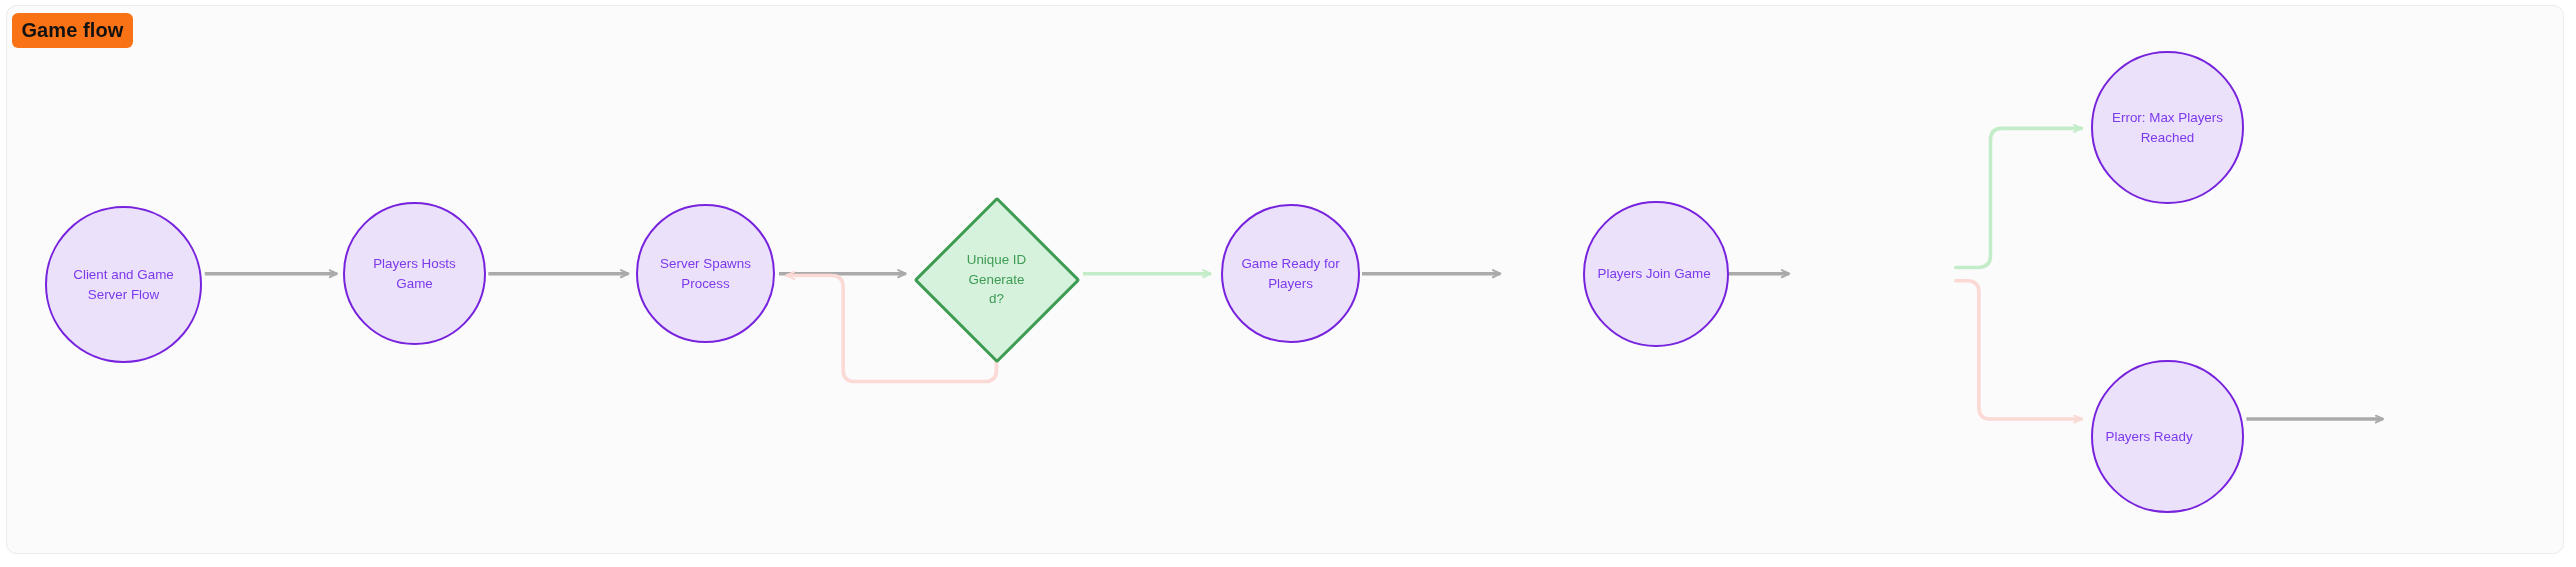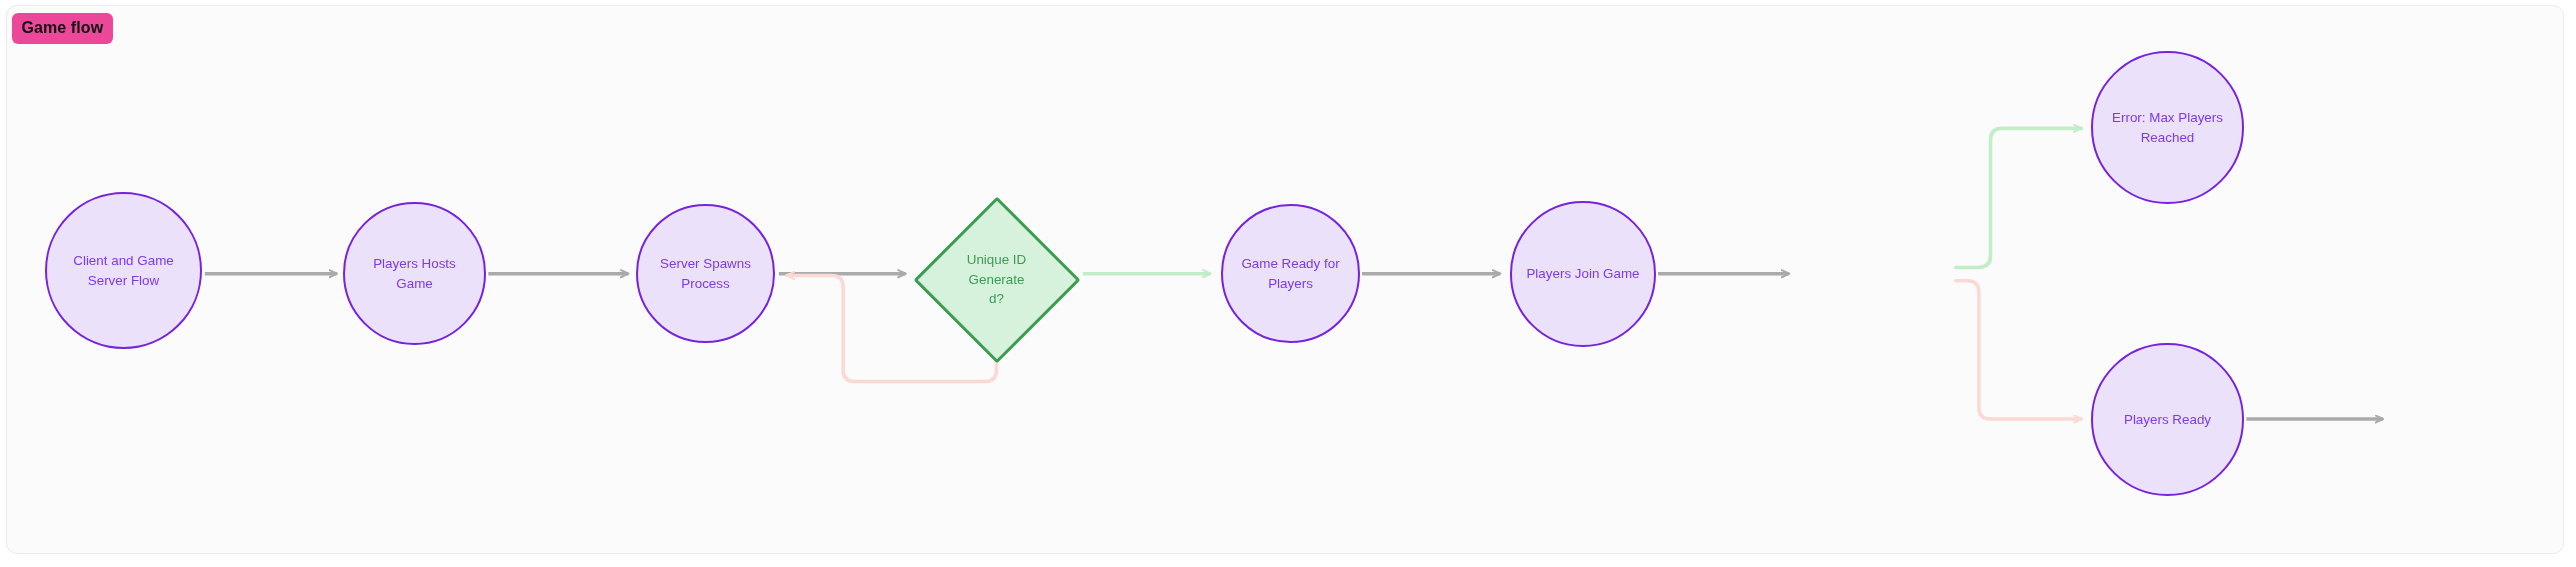--- a/index.html
+++ b/index.html
@@ -24,23 +24,23 @@
     height: 549px;
     background: #fbfbfb;
     border: 0.9px solid #eceaea;
     border-radius: 10.7px;
     box-sizing: border-box;
   }
   #title-badge {
     position: absolute;
     left: 11.6px;
     top: 12.5px;
-    background: #ec4899;
+    background: #f97316;
     color: #111111;
-    font-size: 16px;
+    font-size: 20px;
     font-weight: bold;
     line-height: 1;
     padding: 7.1px 9.8px 8px 9.8px;
     border-radius: 6.2px;
     letter-spacing: 0.1px;
     white-space: nowrap;
     z-index: 40;
   }
   #edge-layer {
     position: absolute;
@@ -55,21 +55,21 @@
     position: absolute;
     z-index: 20;
     box-sizing: border-box;
   }
   .node.circle {
     border-radius: 50%;
     background: #ece1fb;
     border: 2.7px solid #7722dd;
     display: flex;
     align-items: center;
-    justify-content: center;
+    justify-content: flex-start;
     text-align: center;
   }
   .node.circle .node-label {
     color: #7c3aed;
     font-size: 13.4px;
     line-height: 1.47;
     text-align: center;
     padding: 0 12.5px;
     word-break: break-word;
     font-family: "Liberation Sans", sans-serif;
@@ -143,49 +143,49 @@
 
     <path d="M 1859 307 L 2006 307" fill="none" stroke="#aaaaaa" stroke-width="4" marker-end="url(#ah-gray)"></path>
 
     <path d="M 2193 300 L 2218 300 Q 2232 300 2232 287 L 2232 157 Q 2232 144 2245 144 L 2334 144" fill="none" stroke="#c3ecc9" stroke-width="4" stroke-linecap="round" marker-end="url(#ah-green)"></path>
 
     <path d="M 2193 315 L 2206 315 Q 2219 315 2219 328 L 2219 457 Q 2219 470 2232 470 L 2334 470" fill="none" stroke="#fbd9d5" stroke-width="4" stroke-linecap="round" marker-end="url(#ah-pink)"></path>
 
     <path d="M 2519 470 L 2672 470" fill="none" stroke="#aaaaaa" stroke-width="4" marker-end="url(#ah-gray)"></path>
   </svg>
 
-  <div class="node circle" style="left:45px; top:192px; width:157px; height:157px;">
+  <div class="node circle" style="left:45px; top:206px; width:157px; height:157px;">
     <span class="node-label">Client and Game Server Flow</span>
   </div>
 
   <div class="node circle" style="left:343px; top:202px; width:143px; height:143px;">
     <span class="node-label">Players Hosts Game</span>
   </div>
 
   <div class="node circle" style="left:636px; top:204px; width:139px; height:139px;">
     <span class="node-label">Server Spawns Process</span>
   </div>
 
   <div class="node diamond" style="left:912px; top:195px; width:169px; height:169px;">
     <span class="diamond-shape"></span>
     <span class="node-label">Unique ID Generated?</span>
   </div>
 
   <div class="node circle" style="left:1221px; top:204px; width:139px; height:139px;">
     <span class="node-label">Game Ready for Players</span>
   </div>
 
-  <div class="node circle" style="left:1510px; top:201px; width:146px; height:146px;">
+  <div class="node circle" style="left:1583px; top:201px; width:146px; height:146px;">
     <span class="node-label">Players Join Game</span>
   </div>
 
 
   <div class="node circle" style="left:2091px; top:51px; width:153px; height:153px;">
     <span class="node-label">Error: Max Players Reached</span>
   </div>
 
-  <div class="node circle" style="left:2091px; top:343px; width:153px; height:153px;">
+  <div class="node circle" style="left:2091px; top:360px; width:153px; height:153px;">
     <span class="node-label">Players Ready</span>
   </div>
 
 
 </div>
 
 
 </body></html>

